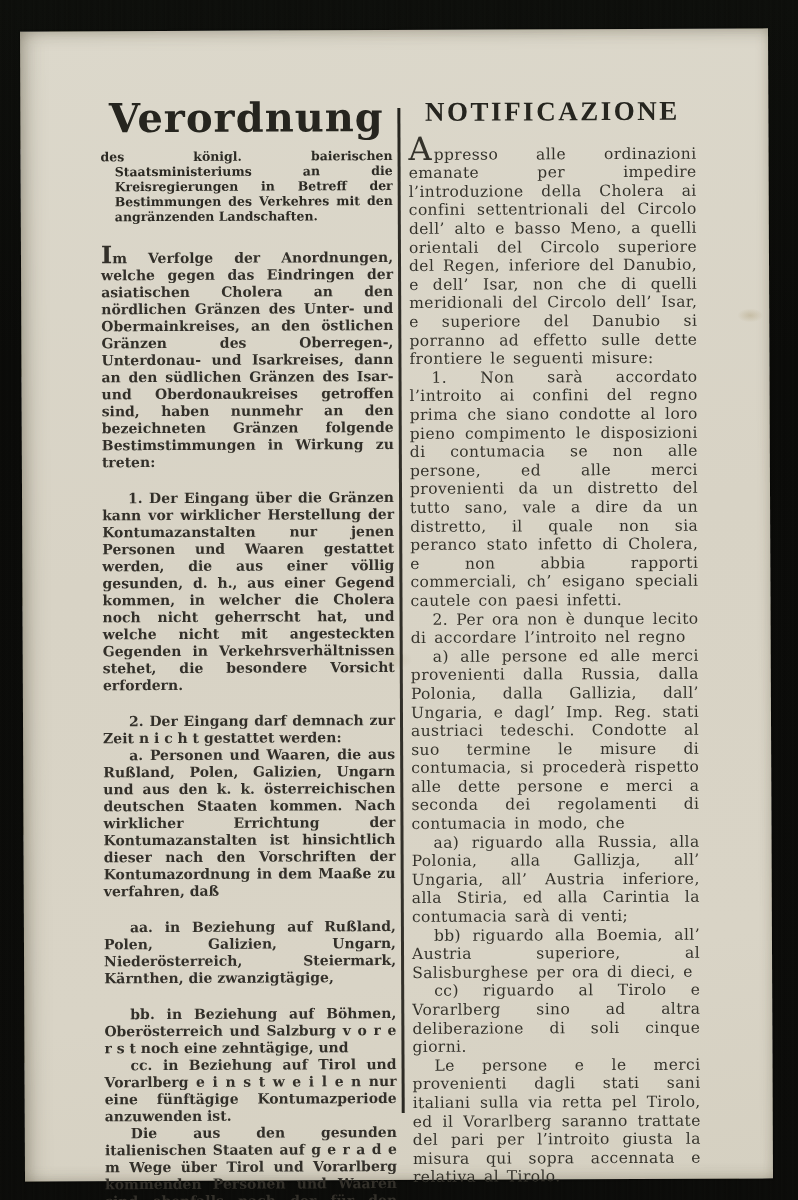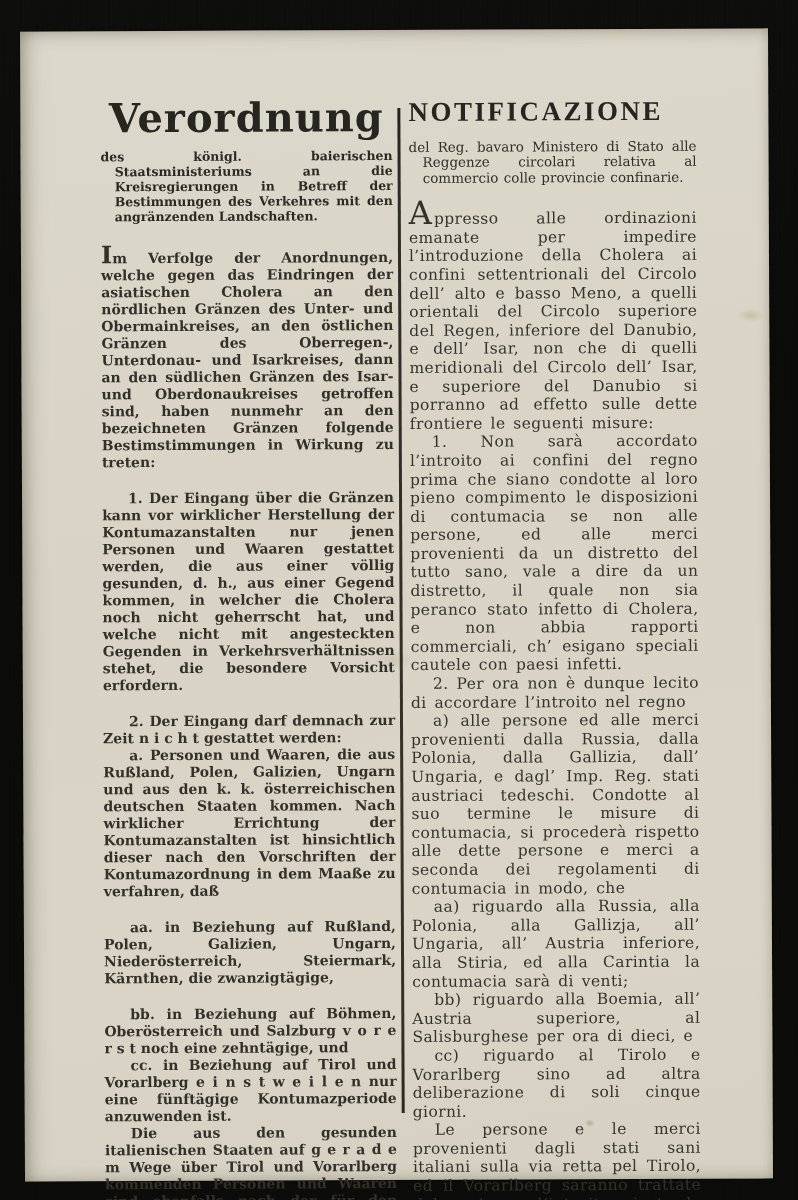--- a/index.html
+++ b/index.html
@@ -73,21 +73,21 @@
     color: #33302a;
   }
   .de-body p.flush { text-indent: 0; }
   .de-body p.gap { margin-top: 19px; }
   .de-body p.intro::first-letter { font-size: 24px; }
 
   
   .col-it { font-family: "DejaVu Serif", serif; }
   .it-title {
     font-size: 27px; font-weight: bold;
-    text-align: left; letter-spacing: 2.5px;
+    text-align: center; letter-spacing: 2.5px;
     color: #26251f; line-height: 1.1;
     margin: 2px 0 12px 0;
     font-family: "Liberation Serif", serif;
   }
   .it-subtitle {
     font-size: 13.5px;
     line-height: 15.5px;
     padding-left: 14px; text-indent: -14px;
     color: #302e28;
     margin: 0 0 18px 0;
@@ -128,21 +128,20 @@
       <p>a. Personen und Waaren, die aus Rußland, Polen, Galizien, Ungarn und aus den k. k. österreichischen deutschen Staaten kommen. Nach wirklicher Errichtung der Kontumazanstalten ist hinsichtlich dieser nach den Vorschriften der Kontumazordnung in dem Maaße zu verfahren, daß</p>
       <p class="gap">aa. in Beziehung auf Rußland, Polen, Galizien, Ungarn, Niederösterreich, Steiermark, Kärnthen, die zwanzigtägige,</p>
       <p class="gap">bb. in Beziehung auf Böhmen, Oberösterreich und Salzburg v o r e r s t noch eine zehntägige, und</p>
       <p>cc. in Beziehung auf Tirol und Vorarlberg e i n s t w e i l e n nur eine fünftägige Kontumazperiode anzuwenden ist.</p>
       <p>Die aus den gesunden italienischen Staaten auf g e r a d e m Wege über Tirol und Vorarlberg kommenden Personen und Waaren sind ebenfalls nach der für den Eingang aus Tirol vorstehend erlassene Bestimmung zu behandeln.</p>
     </div>
   </div>
 
   <div class="col col-it">
     <div class="it-title">NOTIFICAZIONE</div>
-    <div class="it-subtitle">del Reg. bavaro Ministero di Stato alle Reggenze circolari relativa al commercio colle provincie confinarie.</div>
     <div class="it-body">
       <p class="intro">Appresso alle ordinazioni emanate per impedire l’introduzione della Cholera ai confini settentrionali del Circolo dell’ alto e basso Meno, a quelli orientali del Circolo superiore del Regen, inferiore del Danubio, e dell’ Isar, non che di quelli meridionali del Circolo dell’ Isar, e superiore del Danubio si porranno ad effetto sulle dette frontiere le seguenti misure:</p>
       <p>1. Non sarà accordato l’introito ai confini del regno prima che siano condotte al loro pieno compimento le disposizioni di contumacia se non alle persone, ed alle merci provenienti da un distretto del tutto sano, vale a dire da un distretto, il quale non sia peranco stato infetto di Cholera, e non abbia rapporti commerciali, ch’ esigano speciali cautele con paesi infetti.</p>
       <p>2. Per ora non è dunque lecito di accordare l’introito nel regno</p>
       <p>a) alle persone ed alle merci provenienti dalla Russia, dalla Polonia, dalla Gallizia, dall’ Ungaria, e dagl’ Imp. Reg. stati austriaci tedeschi. Condotte al suo termine le misure di contumacia, si procederà rispetto alle dette persone e merci a seconda dei regolamenti di contumacia in modo, che</p>
       <p>aa) riguardo alla Russia, alla Polonia, alla Gallizja, all’ Ungaria, all’ Austria inferiore, alla Stiria, ed alla Carintia la contumacia sarà di venti;</p>
       <p>bb) riguardo alla Boemia, all’ Austria superiore, al Salisburghese per ora di dieci, e</p>
       <p>cc) riguardo al Tirolo e Vorarlberg sino ad altra deliberazione di soli cinque giorni.</p>
       <p>Le persone e le merci provenienti dagli stati sani italiani sulla via retta pel Tirolo, ed il Vorarlberg saranno trattate del pari per l’introito giusta la misura qui sopra accennata e relativa al Tirolo.</p>
     </div>

